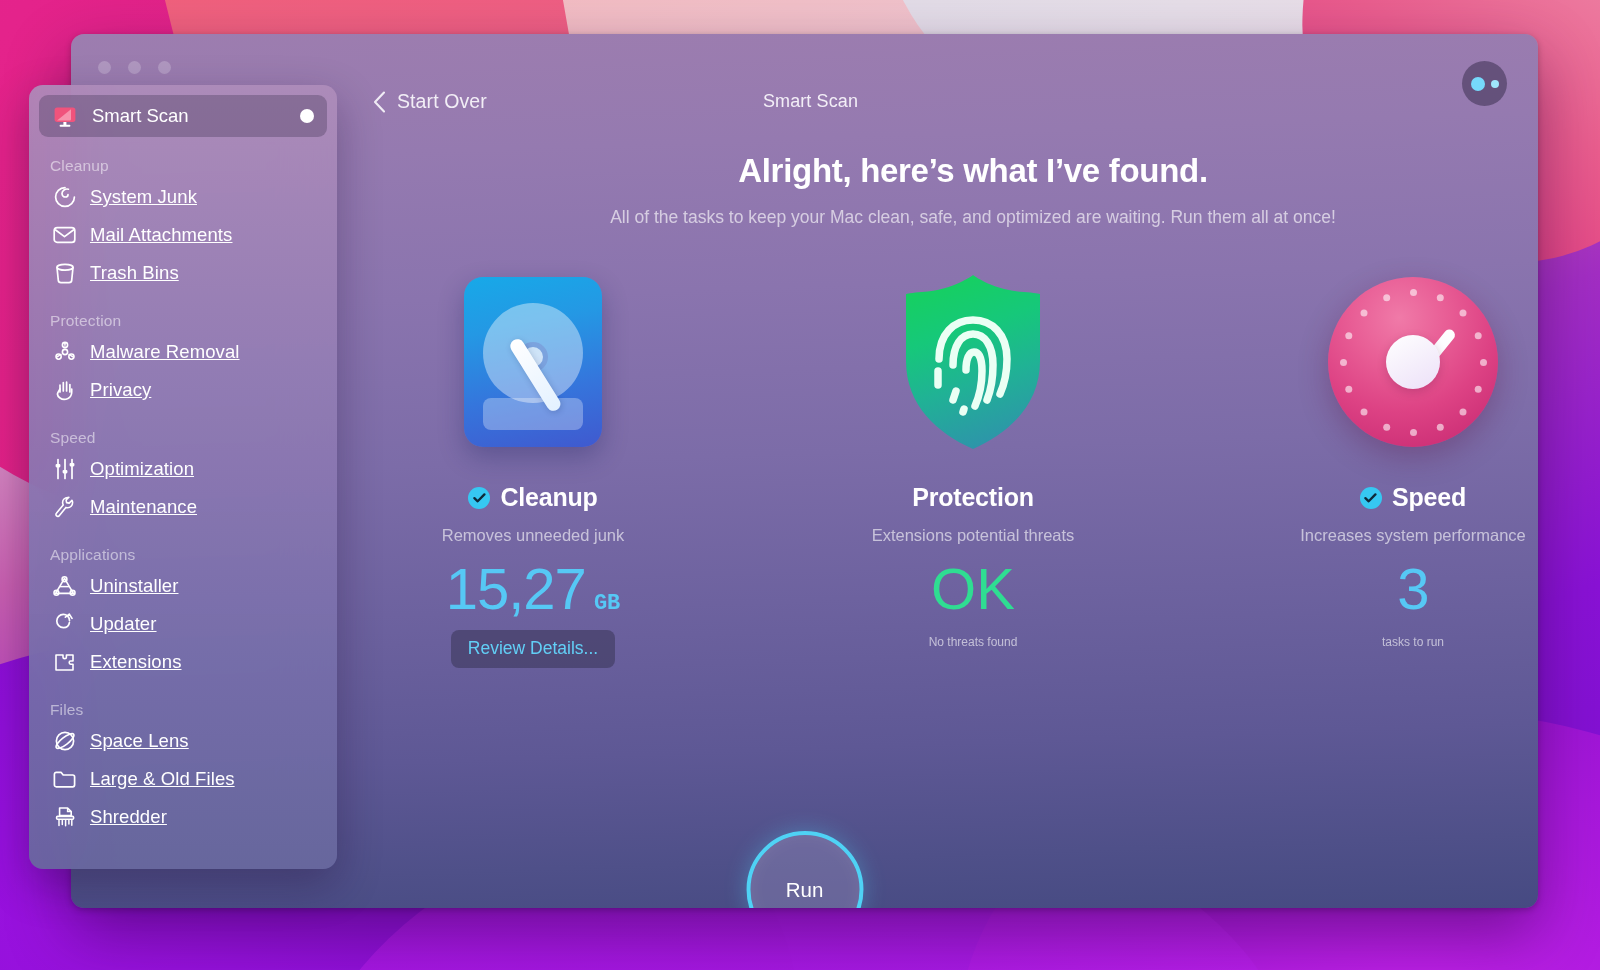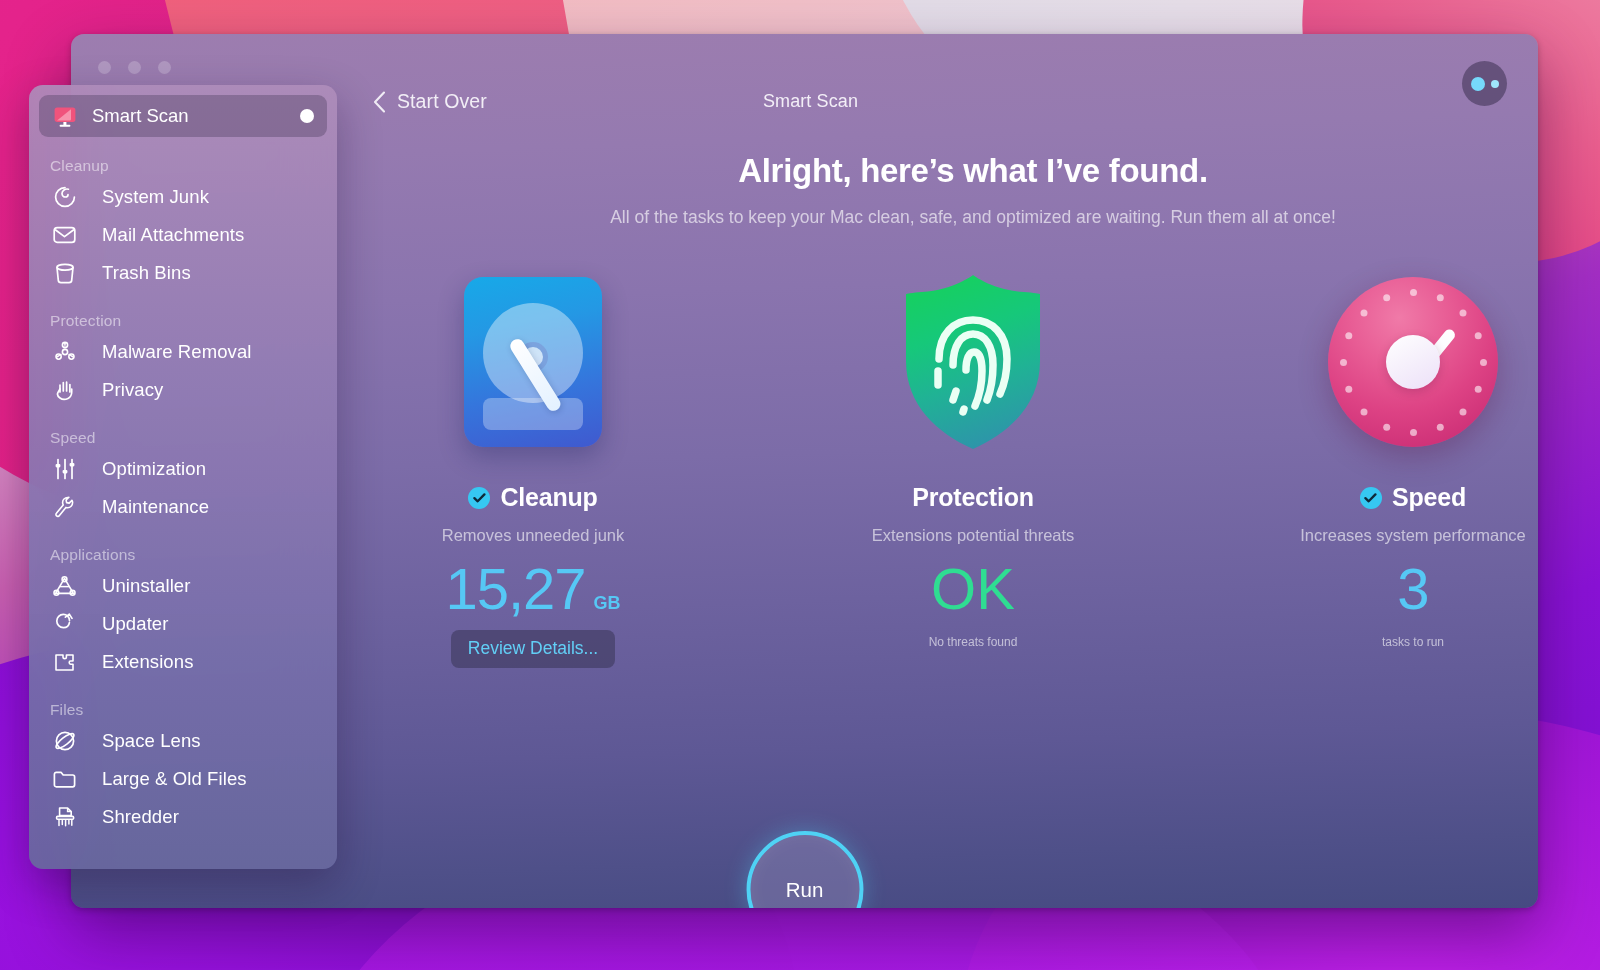--- a/index.html
+++ b/index.html
@@ -150,22 +150,23 @@
   .sb-group-title{
     font-size:15.5px; color:rgba(255,255,255,.52);
     padding:0 0 0 11px; margin-top:20px; margin-bottom:3px;
     letter-spacing:.15px;
   }
   .sb-item{
     display:flex; align-items:center; height:38px;
     padding:0 12px; border-radius:8px; cursor:pointer;
   }
   .sb-item .sb-label{
-    font-size:18.5px; color:#ffffff; margin-left:24px;
+    font-size:18.5px; color:#ffffff; margin-left:12px;
     letter-spacing:.1px;
+    text-decoration:underline;
   }
   .sb-ico{ width:27px;height:24px;display:flex;align-items:center;justify-content:center;flex:none; }
   .sb-ico svg{ display:block; }
 
   
   #main{
     position:absolute; left:337px; top:66px; right:0; bottom:0;
     padding-top:52px;
   }
   #headline{
@@ -197,21 +198,21 @@
     color:rgba(255,255,255,.60); text-align:center;
   }
   .card-metric{
     margin-top:14px; display:flex; align-items:baseline; justify-content:center; gap:8px;
   }
   .metric-num{
     font-size:58px; color:#56c8f5; font-weight:300; letter-spacing:-1px;
     line-height:1.05;
   }
   .metric-num.green{ color:#2fdd92; font-weight:400; letter-spacing:0px; }
-  .metric-unit{ font-size:18px; color:#56c8f5; font-weight:600; }
+  .metric-unit{ font-size:22px; color:#56c8f5; font-weight:600;font-family:Liberation Mono, monospace; }
   .card-foot{
     margin-top:15px; font-size:12px; color:rgba(255,255,255,.60);
   }
   #review-details-button{
     margin-top:10px;
     background:rgba(56,52,86,.55);
     color:#62cff6; font-size:17.5px;
     padding:8px 17px 9px; border-radius:8px;
     border:none; cursor:pointer; font-family:inherit;
   }

